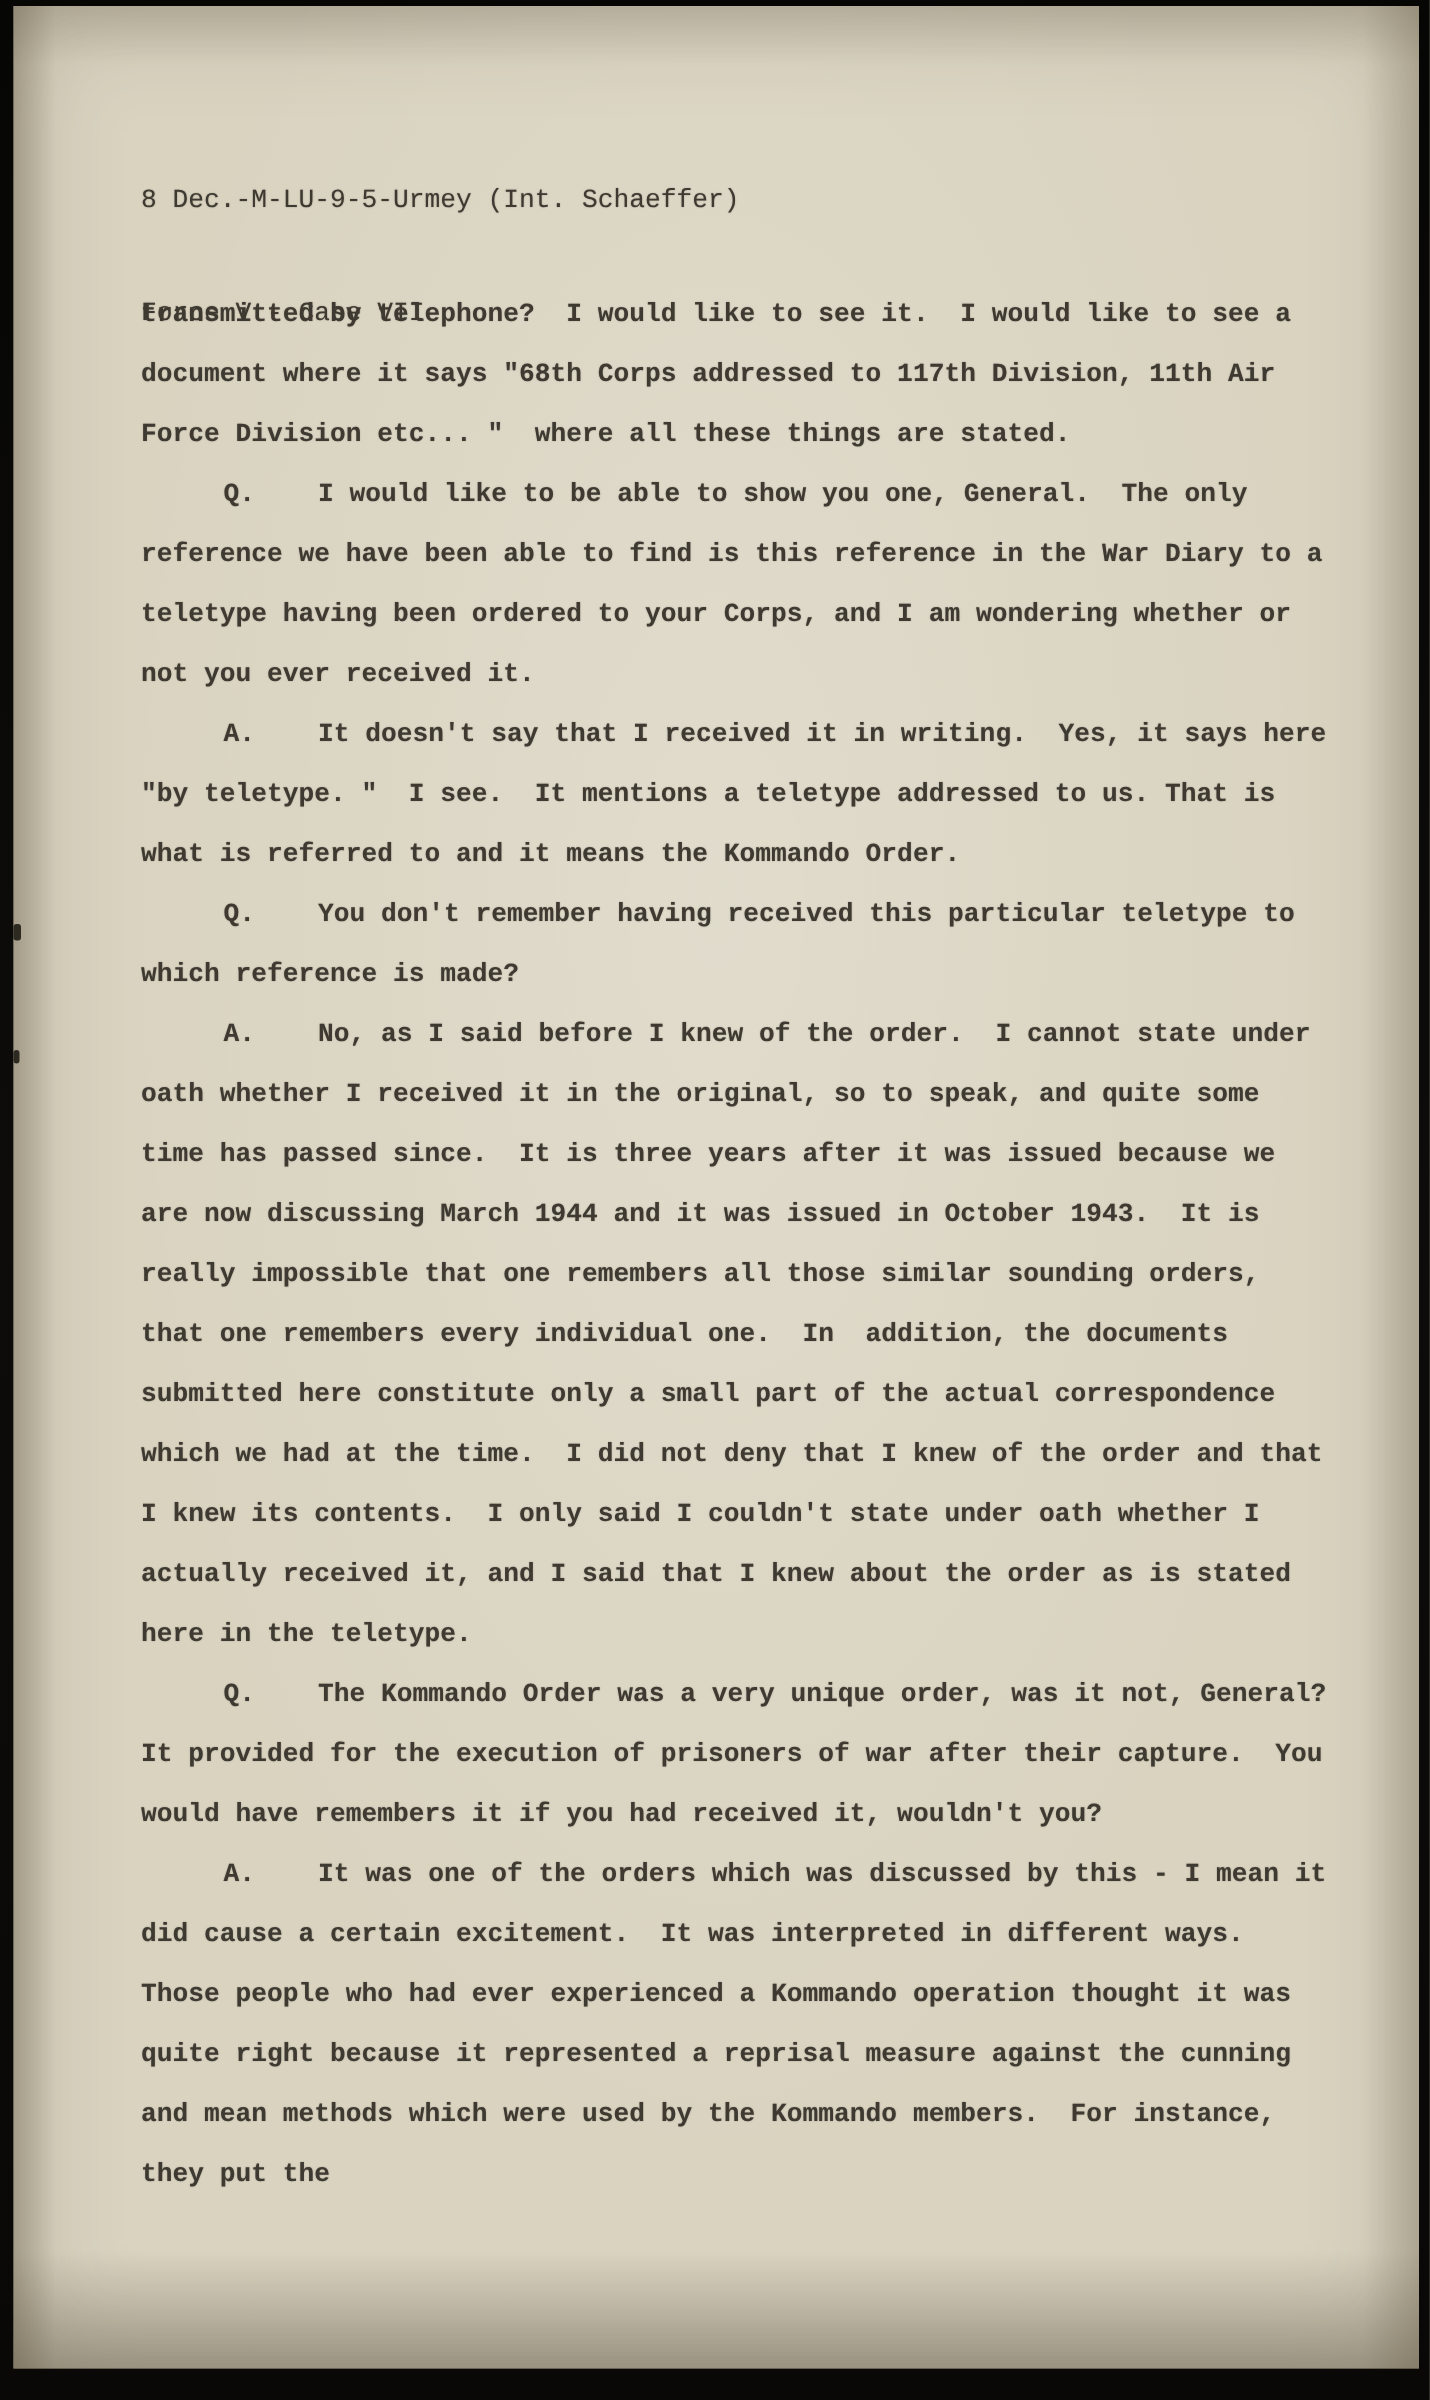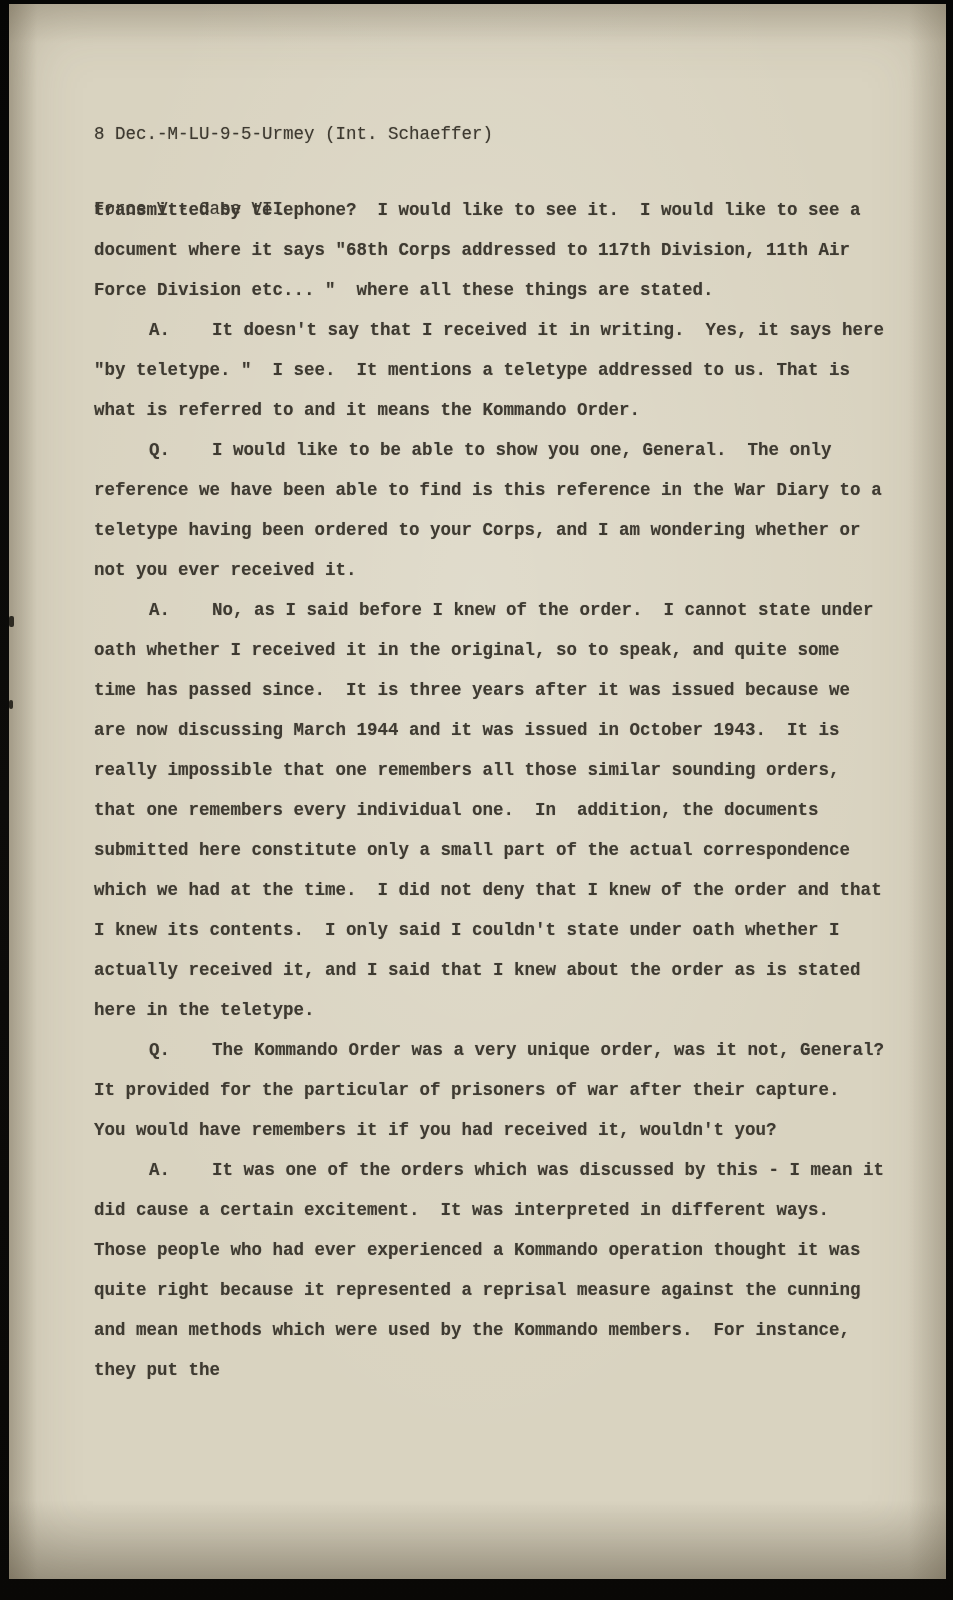--- a/index.html
+++ b/index.html
@@ -77,24 +77,25 @@
   <div class="paper">
 
     <div class="header">
       <div>8 Dec.-M-LU-9-5-Urmey (Int. Schaeffer)</div>
       <div>Force V - Case VII</div>
     </div>
 
     <div class="doc-body">
       <div id="paras">
           <p class="para">transmitted by telephone?  I would like to see it.  I would like to see a document where it says "68th Corps addressed to 117th Division, 11th Air Force Division etc... "  where all these things are stated.</p>
+          <p class="para indent">Q.    I would like to be able to show you one, General.  The only reference we have been able to find is this reference in the War Diary to a teletype having been ordered to your Corps, and I am wondering whether or not you ever received it.</p>
           <p class="para indent">A.    It doesn't say that I received it in writing.  Yes, it says here "by teletype. "  I see.  It mentions a teletype addressed to us. That is what is referred to and it means the Kommando Order.</p>
-          <p class="para indent">Q.    I would like to be able to show you one, General.  The only reference we have been able to find is this reference in the War Diary to a teletype having been ordered to your Corps, and I am wondering whether or not you ever received it.</p>
+          <p class="para indent">Q.    You don't remember having received this particular teletype to which reference is made?</p>
           <p class="para indent">A.    No, as I said before I knew of the order.  I cannot state under oath whether I received it in the original, so to speak, and quite some time has passed since.  It is three years after it was issued because we are now discussing March 1944 and it was issued in October 1943.  It is really impossible that one remembers all those similar sounding orders, that one remembers every individual one.  In  addition, the documents submitted here constitute only a small part of the actual correspondence which we had at the time.  I did not deny that I knew of the order and that I knew its contents.  I only said I couldn't state under oath whether I actually received it, and I said that I knew about the order as is stated here in the teletype.</p>
-          <p class="para indent">Q.    The Kommando Order was a very unique order, was it not, General? It provided for the particular of prisoners of war after their capture.  You would have remembers it if you had received it, wouldn't you?</p>
+          <p class="para indent">Q.    The Kommando Order was a very unique order, was it not, General? It provided for the execution of prisoners of war after their capture.  You would have remembers it if you had received it, wouldn't you?</p>
           <p class="para indent">A.    It was one of the orders which was discussed by this - I mean it did cause a certain excitement.  It was interpreted in different ways.  Those people who had ever experienced a Kommando operation thought it was quite right because it represented a reprisal measure against the cunning and mean methods which were used by the Kommando members.  For instance, they put the</p>
         </div>
     </div>
 
     <div class="speck s1"></div>
     <div class="speck s2"></div>
 
   </div>
 </div>
 

